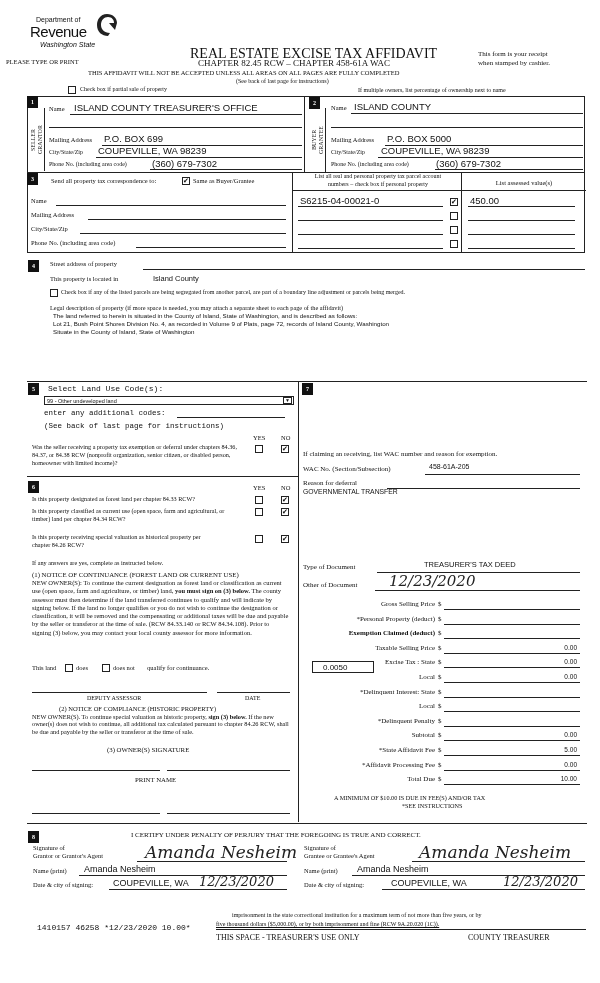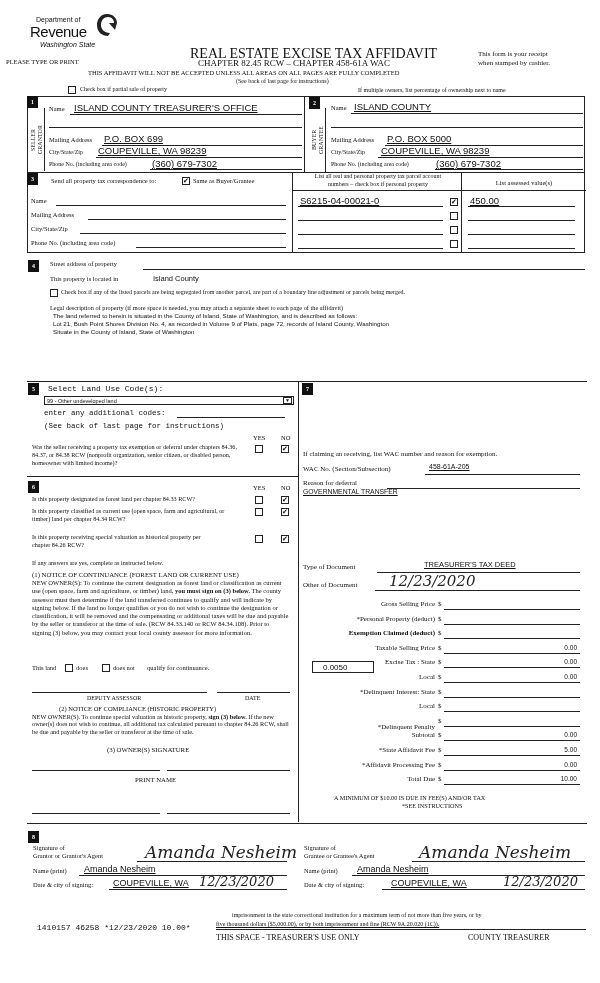--- a/index.html
+++ b/index.html
@@ -1,20 +1,20 @@
 <!DOCTYPE html>
 <html><head>
 <meta charset="utf-8">
 <style>
   * { box-sizing: border-box; margin: 0; padding: 0; }
   html, body { width: 600px; height: 983px; background: #fff; overflow: hidden; }
   body { font-family: "Liberation Serif", serif; color: #111; position: relative; font-size: 7px; }
   .abs { position: absolute; }
   .sans { font-family: "Liberation Sans", sans-serif; }
-  .fill { font-family: "Liberation Sans", sans-serif; font-size: 9.5px; color: #111; text-decoration: underline; }
+  .fill { font-family: "Liberation Sans", sans-serif; font-size: 9.5px; color: #111; }
   .script { font-family: "DejaVu Serif", serif; font-style: italic; font-size: 13px; color: #222; }
   .box { border: 1px solid #222; }
   .secnum { position: absolute; background: #111; color: #fff; font-size: 6px; font-weight: bold; text-align: center; width: 11px; height: 12px; line-height: 12px; }
   .cb { position: absolute; width: 8px; height: 8px; border: 1px solid #222; background: #fff; font-size: 7px; line-height: 6px; text-align: center; font-family: "DejaVu Sans", sans-serif; }
   .vert { position: absolute; writing-mode: vertical-rl; transform: rotate(180deg); font-size: 6px; text-align: center; line-height: 7px; }
   .lbl { position: absolute; font-size: 6.5px; white-space: nowrap; }
   .line { position: absolute; border-bottom: 1px solid #222; height: 0; }
   .right { text-align: right; }
   .b { font-weight: normal; }
 </style>
@@ -280,21 +280,21 @@
         <div class="line" style="left: 145px; top: 9px; width: 136px;"></div>
         <div class="abs sans right" style="left: 145px; top: 0px; width: 133px; font-size: 6.5px;"></div>
       </div>
       <div class="abs" style="left: 0px; top: 320.2px; width: 288px; height: 12px;">
         <div class="abs right" style="left: 0px; top: 0px; width: 136px; font-size: 7px; white-space: nowrap;">Local</div>
         <div class="abs" style="left: 139px; top: 0px; font-size: 7px;">$</div>
         <div class="line" style="left: 145px; top: 9px; width: 136px;"></div>
         <div class="abs sans right" style="left: 145px; top: 0px; width: 133px; font-size: 6.5px;"></div>
       </div>
       <div class="abs" style="left: 0px; top: 334.8px; width: 288px; height: 12px;">
-        <div class="abs right" style="left: 0px; top: 0px; width: 136px; font-size: 7px; white-space: nowrap; margin-top: 6px;">*Delinquent Penalty</div>
+        <div class="abs right" style="left: 0px; top: 0px; width: 136px; font-size: 7px; white-space: nowrap;">*Delinquent Penalty</div>
         <div class="abs" style="left: 139px; top: 0px; font-size: 7px;">$</div>
         <div class="line" style="left: 145px; top: 9px; width: 136px;"></div>
         <div class="abs sans right" style="left: 145px; top: 0px; width: 133px; font-size: 6.5px;"></div>
       </div>
       <div class="abs" style="left: 0px; top: 349.4px; width: 288px; height: 12px;">
         <div class="abs right" style="left: 0px; top: 0px; width: 136px; font-size: 7px; white-space: nowrap;">Subtotal</div>
         <div class="abs" style="left: 139px; top: 0px; font-size: 7px;">$</div>
         <div class="line" style="left: 145px; top: 9px; width: 136px;"></div>
         <div class="abs sans right" style="left: 145px; top: 0px; width: 133px; font-size: 6.5px;">0.00</div>
       </div>
@@ -317,20 +317,21 @@
         <div class="abs sans right" style="left: 145px; top: 0px; width: 133px; font-size: 6.5px;">10.00</div>
       </div>
     </div>
 
   <div class="abs b" style="left:35px;top:412px;font-size:6.2px;">A MINIMUM OF $10.00 IS DUE IN FEE(S) AND/OR TAX</div>
   <div class="abs" style="left:103px;top:420px;font-size:6.2px;">*SEE INSTRUCTIONS</div>
 </div>
 
 <div class="abs" style="left:27px;top:823px;width:560px;height:80px;border-top:1px solid #222;">
   <div class="secnum" style="left:1px;top:7px;">8</div>
+  <div class="abs b" style="left:104px;top:7px;font-size:7px;">I CERTIFY UNDER PENALTY OF PERJURY THAT THE FOREGOING IS TRUE AND CORRECT.</div>
 
   <div class="abs" style="left:6px;top:20px;font-size:6.5px;">Signature of</div>
   <div class="abs b" style="left:6px;top:28px;font-size:6.5px;">Grantor or Grantor's Agent</div>
   <div class="line" style="left:110px;top:37px;width:150px;"></div>
   <div class="abs script" style="left:118px;top:18px;font-size:17px;">Amanda Nesheim</div>
   <div class="lbl" style="left:6px;top:43px;">Name (print)</div>
   <div class="line" style="left:52px;top:51px;width:208px;"></div>
   <div class="abs fill" style="left:57px;top:40px;font-size:9px;">Amanda Nesheim</div>
   <div class="lbl" style="left:6px;top:57px;">Date &amp; city of signing:</div>
   <div class="line" style="left:82px;top:65px;width:178px;"></div>

